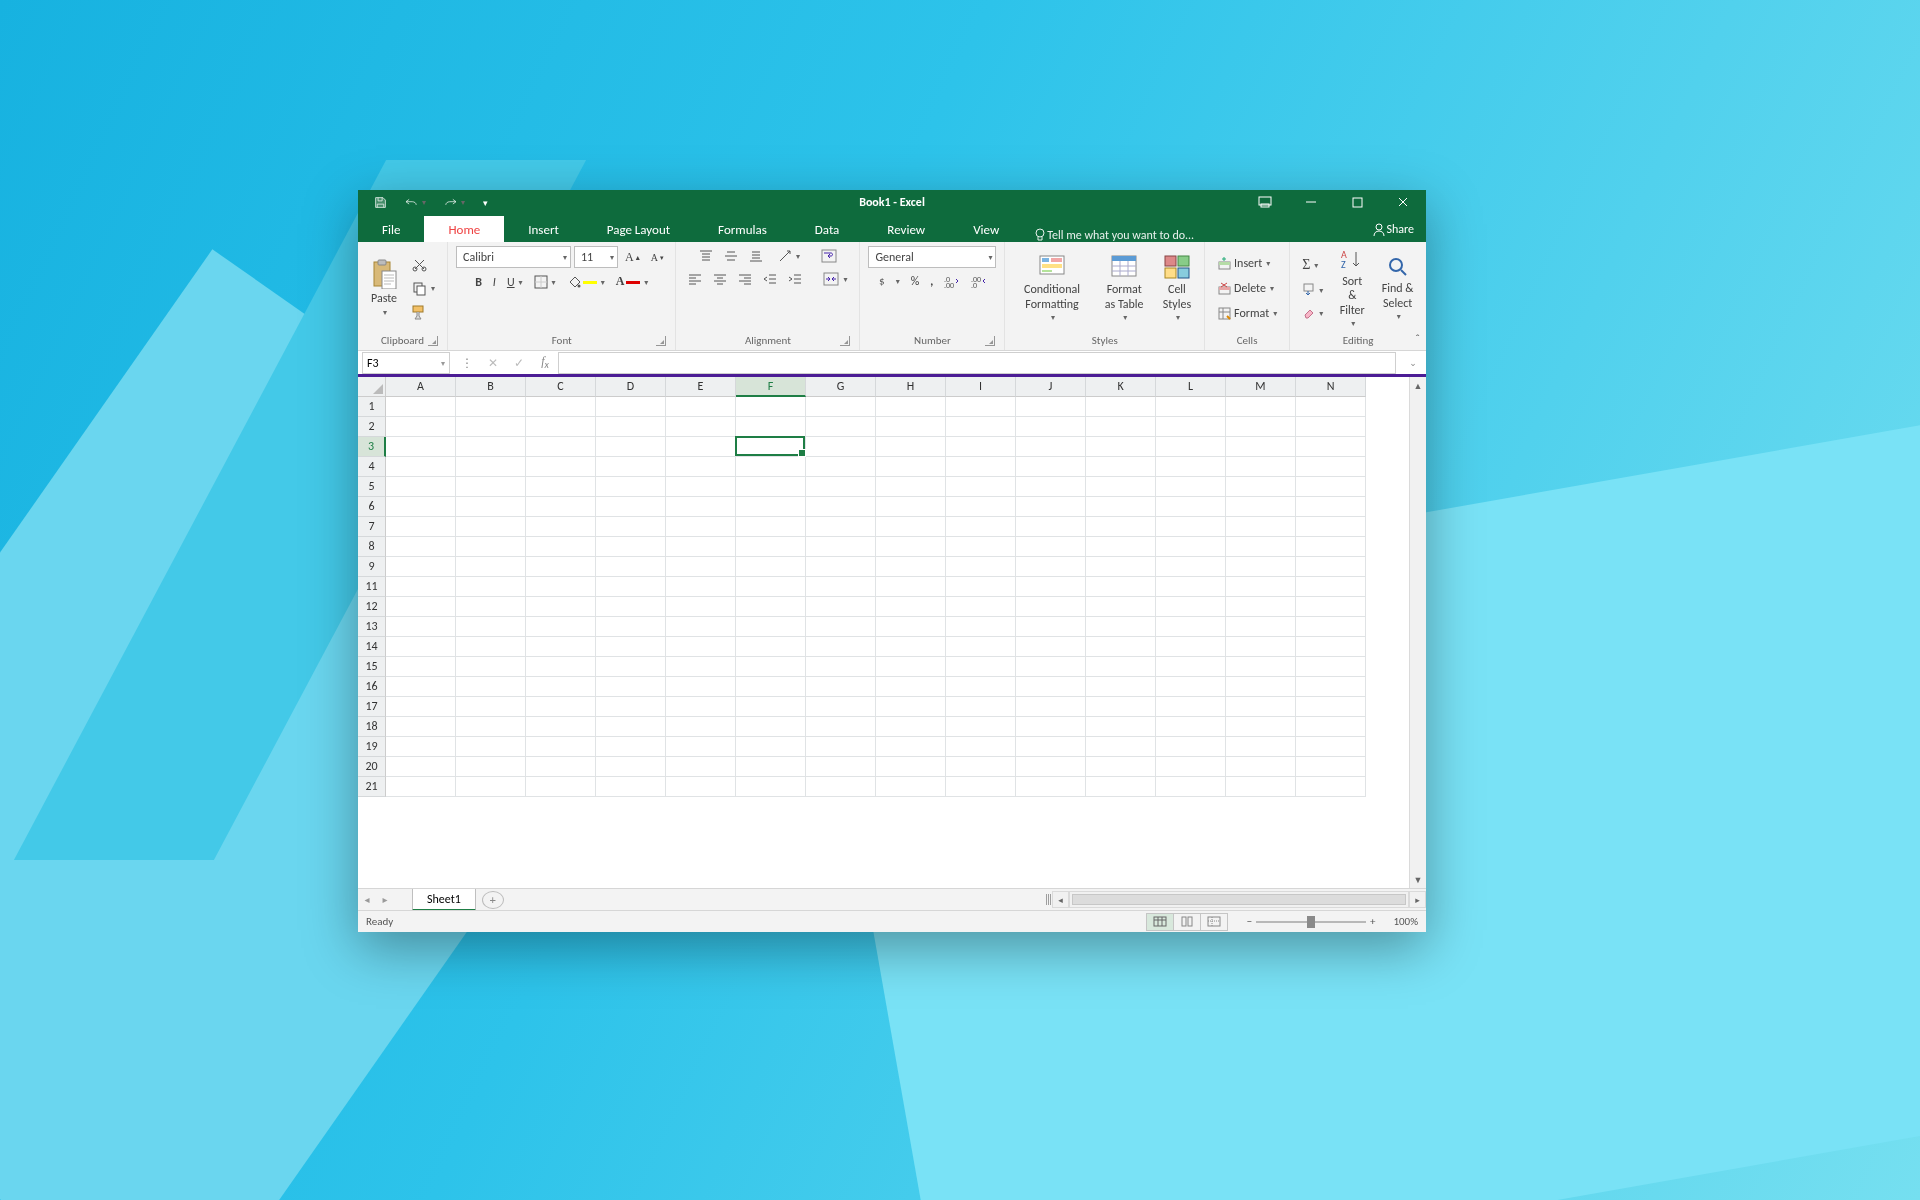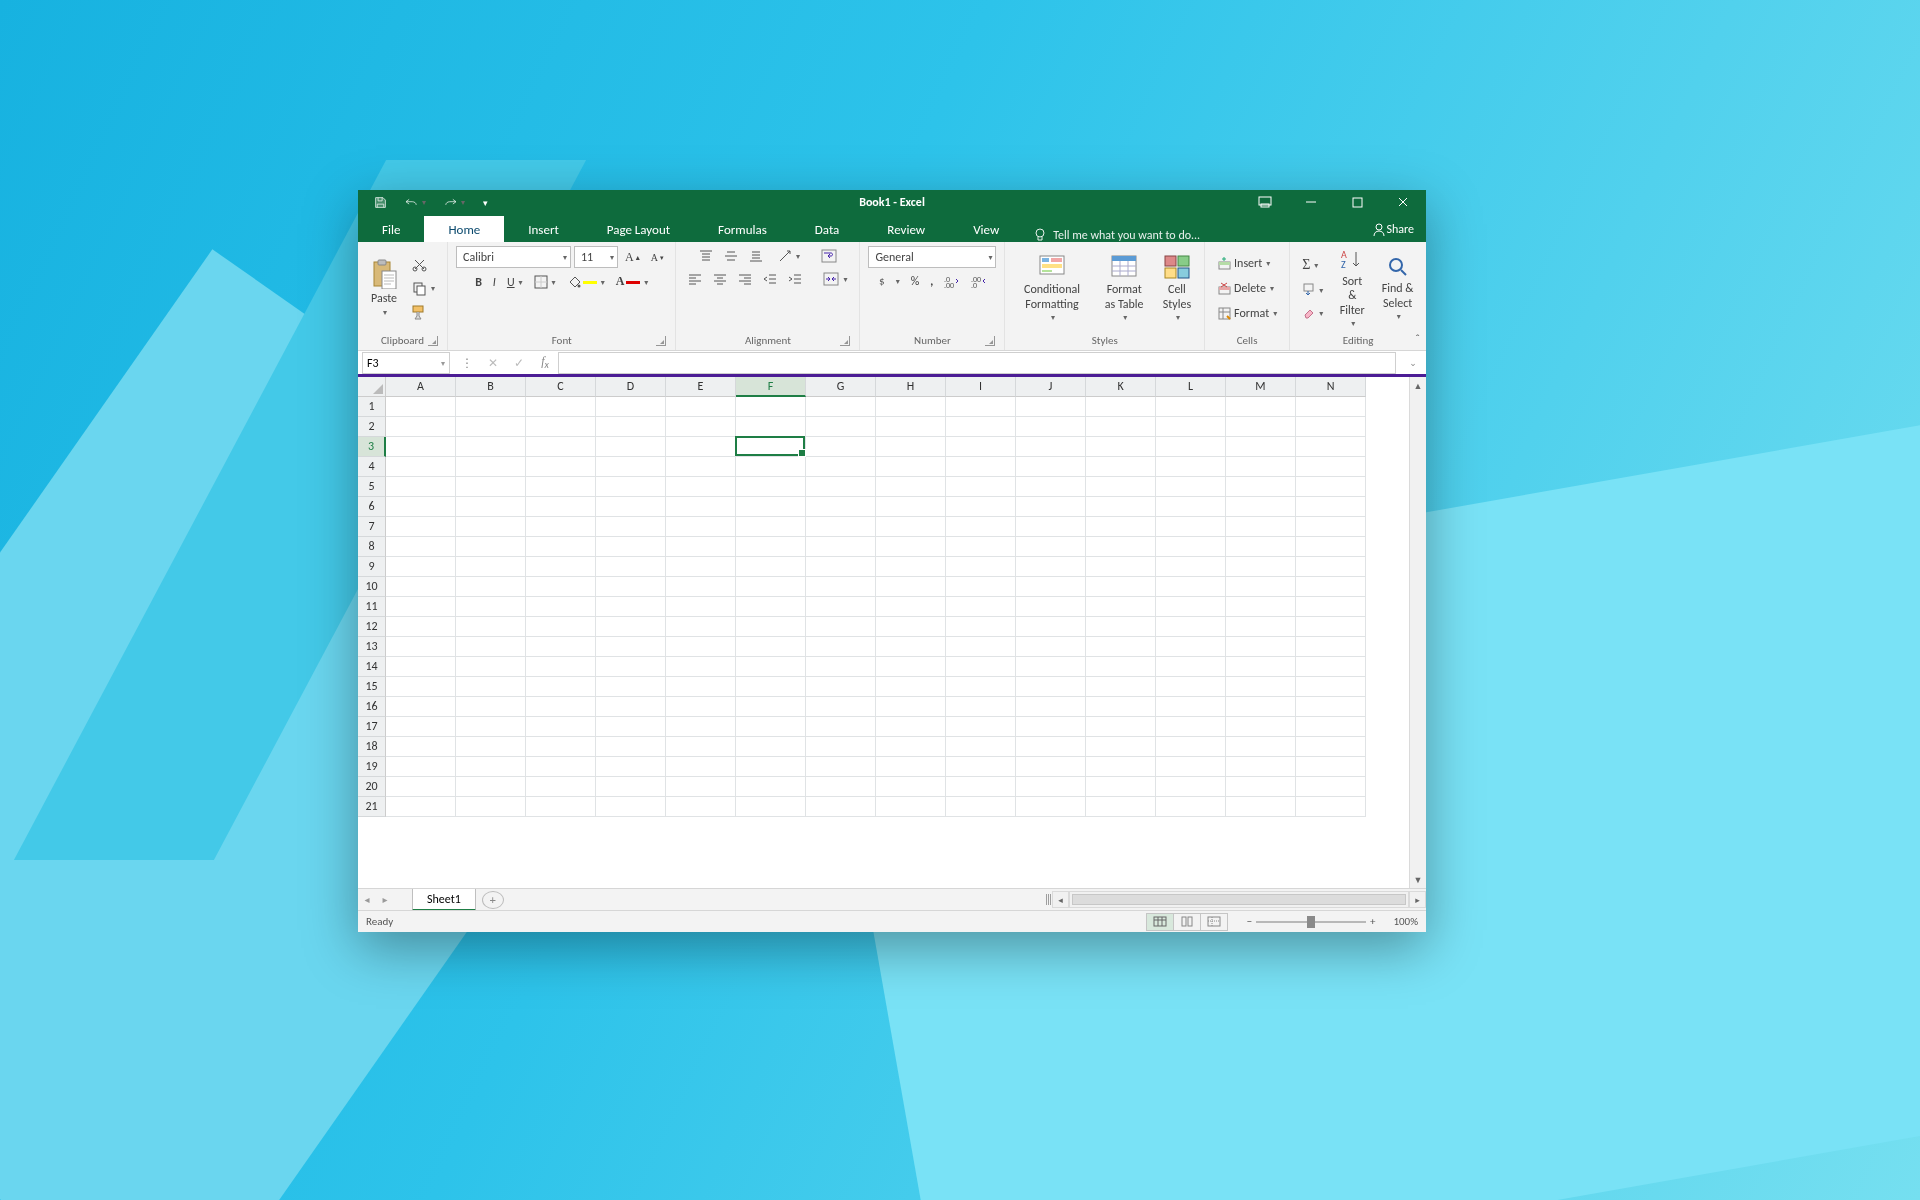--- a/index.html
+++ b/index.html
@@ -27,22 +27,22 @@
 .qat { display:flex; align-items:center; gap:10px; padding:0 12px; }
 .qat svg, .qat .tri { opacity:.9 }
 .title-center { position:absolute; left:0; right:0; text-align:center; pointer-events:none;font-weight:bold; }
 .titlebtns { margin-left:auto; display:flex; }
 .titlebtn { width:46px; height:24px; display:flex; align-items:center; justify-content:center; }
 .titlebtn svg { stroke:#fff; }
 
 
 .tabrow { height:28px; background:#0e6b3d; display:flex; align-items:flex-end; color:#fff; font-size:13px; }
 .tab { padding:6px 24px 5px; cursor:pointer; }
-.tab.active { background:#fff; color:#0c4a6e;margin-top:16px; }
-.tellme { display:flex; align-items:center; gap:6px; padding:0 10px; font-size:12px; opacity:.9; }
+.tab.active { background:#fff; color:#ef4444;margin-top:16px; }
+.tellme { display:flex; align-items:center; gap:0; padding:0 10px; font-size:12px; opacity:.9; }
 .share { margin-left:auto; padding:6px 12px; display:flex; align-items:center; font-size:12px;}
 
 
 .ribbon { background:#f3f3f3; border-bottom:1px solid #d6d6d6; display:flex; font-size:12px; color:#444; }
 .group { border-right:1px solid #e3e3e3; padding:4px 8px 1px; display:flex; flex-direction:column; position:relative;}
 .group-body { flex:1; display:flex; align-items:center; gap:6px; }
 .group-label { text-align:center; font-size:11px; color:#666; padding:3px 0 2px; position:relative;}
 .dialoglauncher { position:absolute; right:1px; bottom:3px; width:10px; height:10px; border:1px solid #969696; border-top:none; border-left:none;}
 .dialoglauncher::after{content:"";position:absolute;right:1px;bottom:1px;border:2px solid transparent;border-right-color:#969696;border-bottom-color:#969696;}
 
@@ -683,37 +683,20 @@
             <div class="cell"></div>
             <div class="cell"></div>
             <div class="cell"></div>
             <div class="cell"></div>
             <div class="cell"></div>
             <div class="cell"></div>
             <div class="cell"></div>
             <div class="cell"></div>
           </div>
           <div class="datarow">
-            <div class="rowhead">10</div>
-            <div class="cell"></div>
-            <div class="cell"></div>
-            <div class="cell"></div>
-            <div class="cell"></div>
-            <div class="cell"></div>
-            <div class="cell"></div>
-            <div class="cell"></div>
-            <div class="cell"></div>
-            <div class="cell"></div>
-            <div class="cell"></div>
-            <div class="cell"></div>
-            <div class="cell"></div>
-            <div class="cell"></div>
-            <div class="cell"></div>
-          </div>
-          <div class="datarow">
             <div class="rowhead">11</div>
             <div class="cell"></div>
             <div class="cell"></div>
             <div class="cell"></div>
             <div class="cell"></div>
             <div class="cell"></div>
             <div class="cell"></div>
             <div class="cell"></div>
             <div class="cell"></div>
             <div class="cell"></div>

